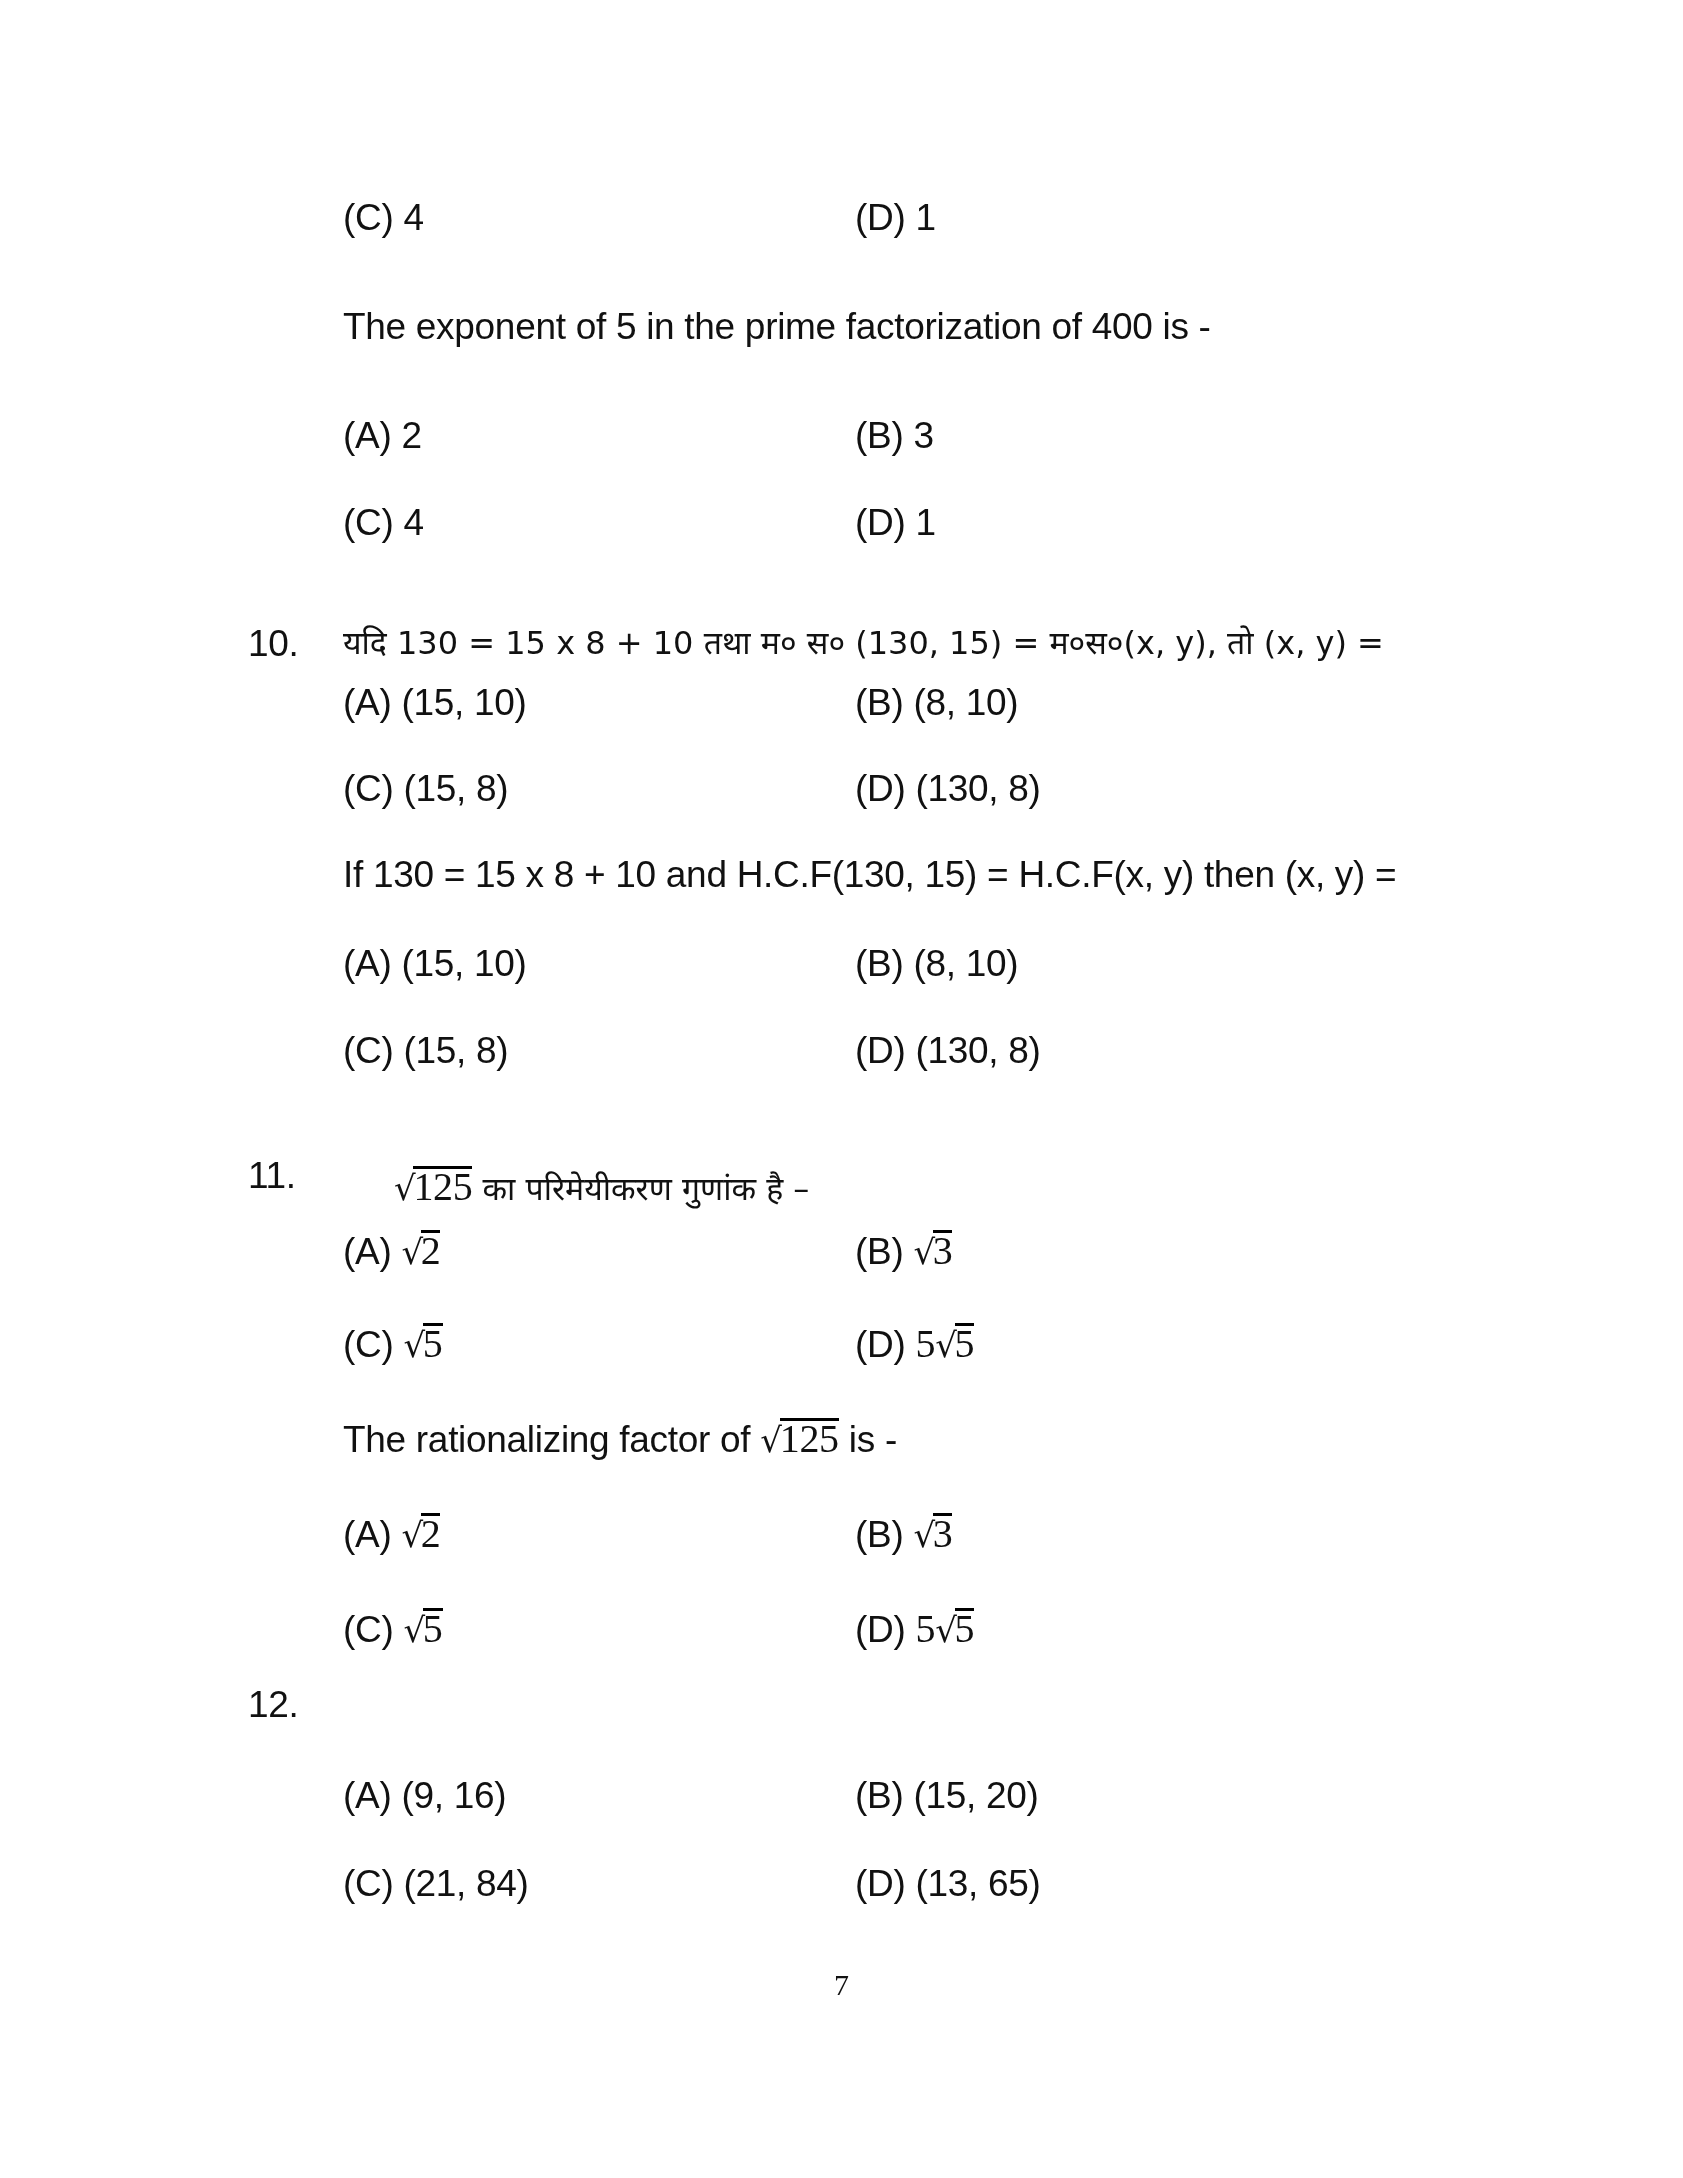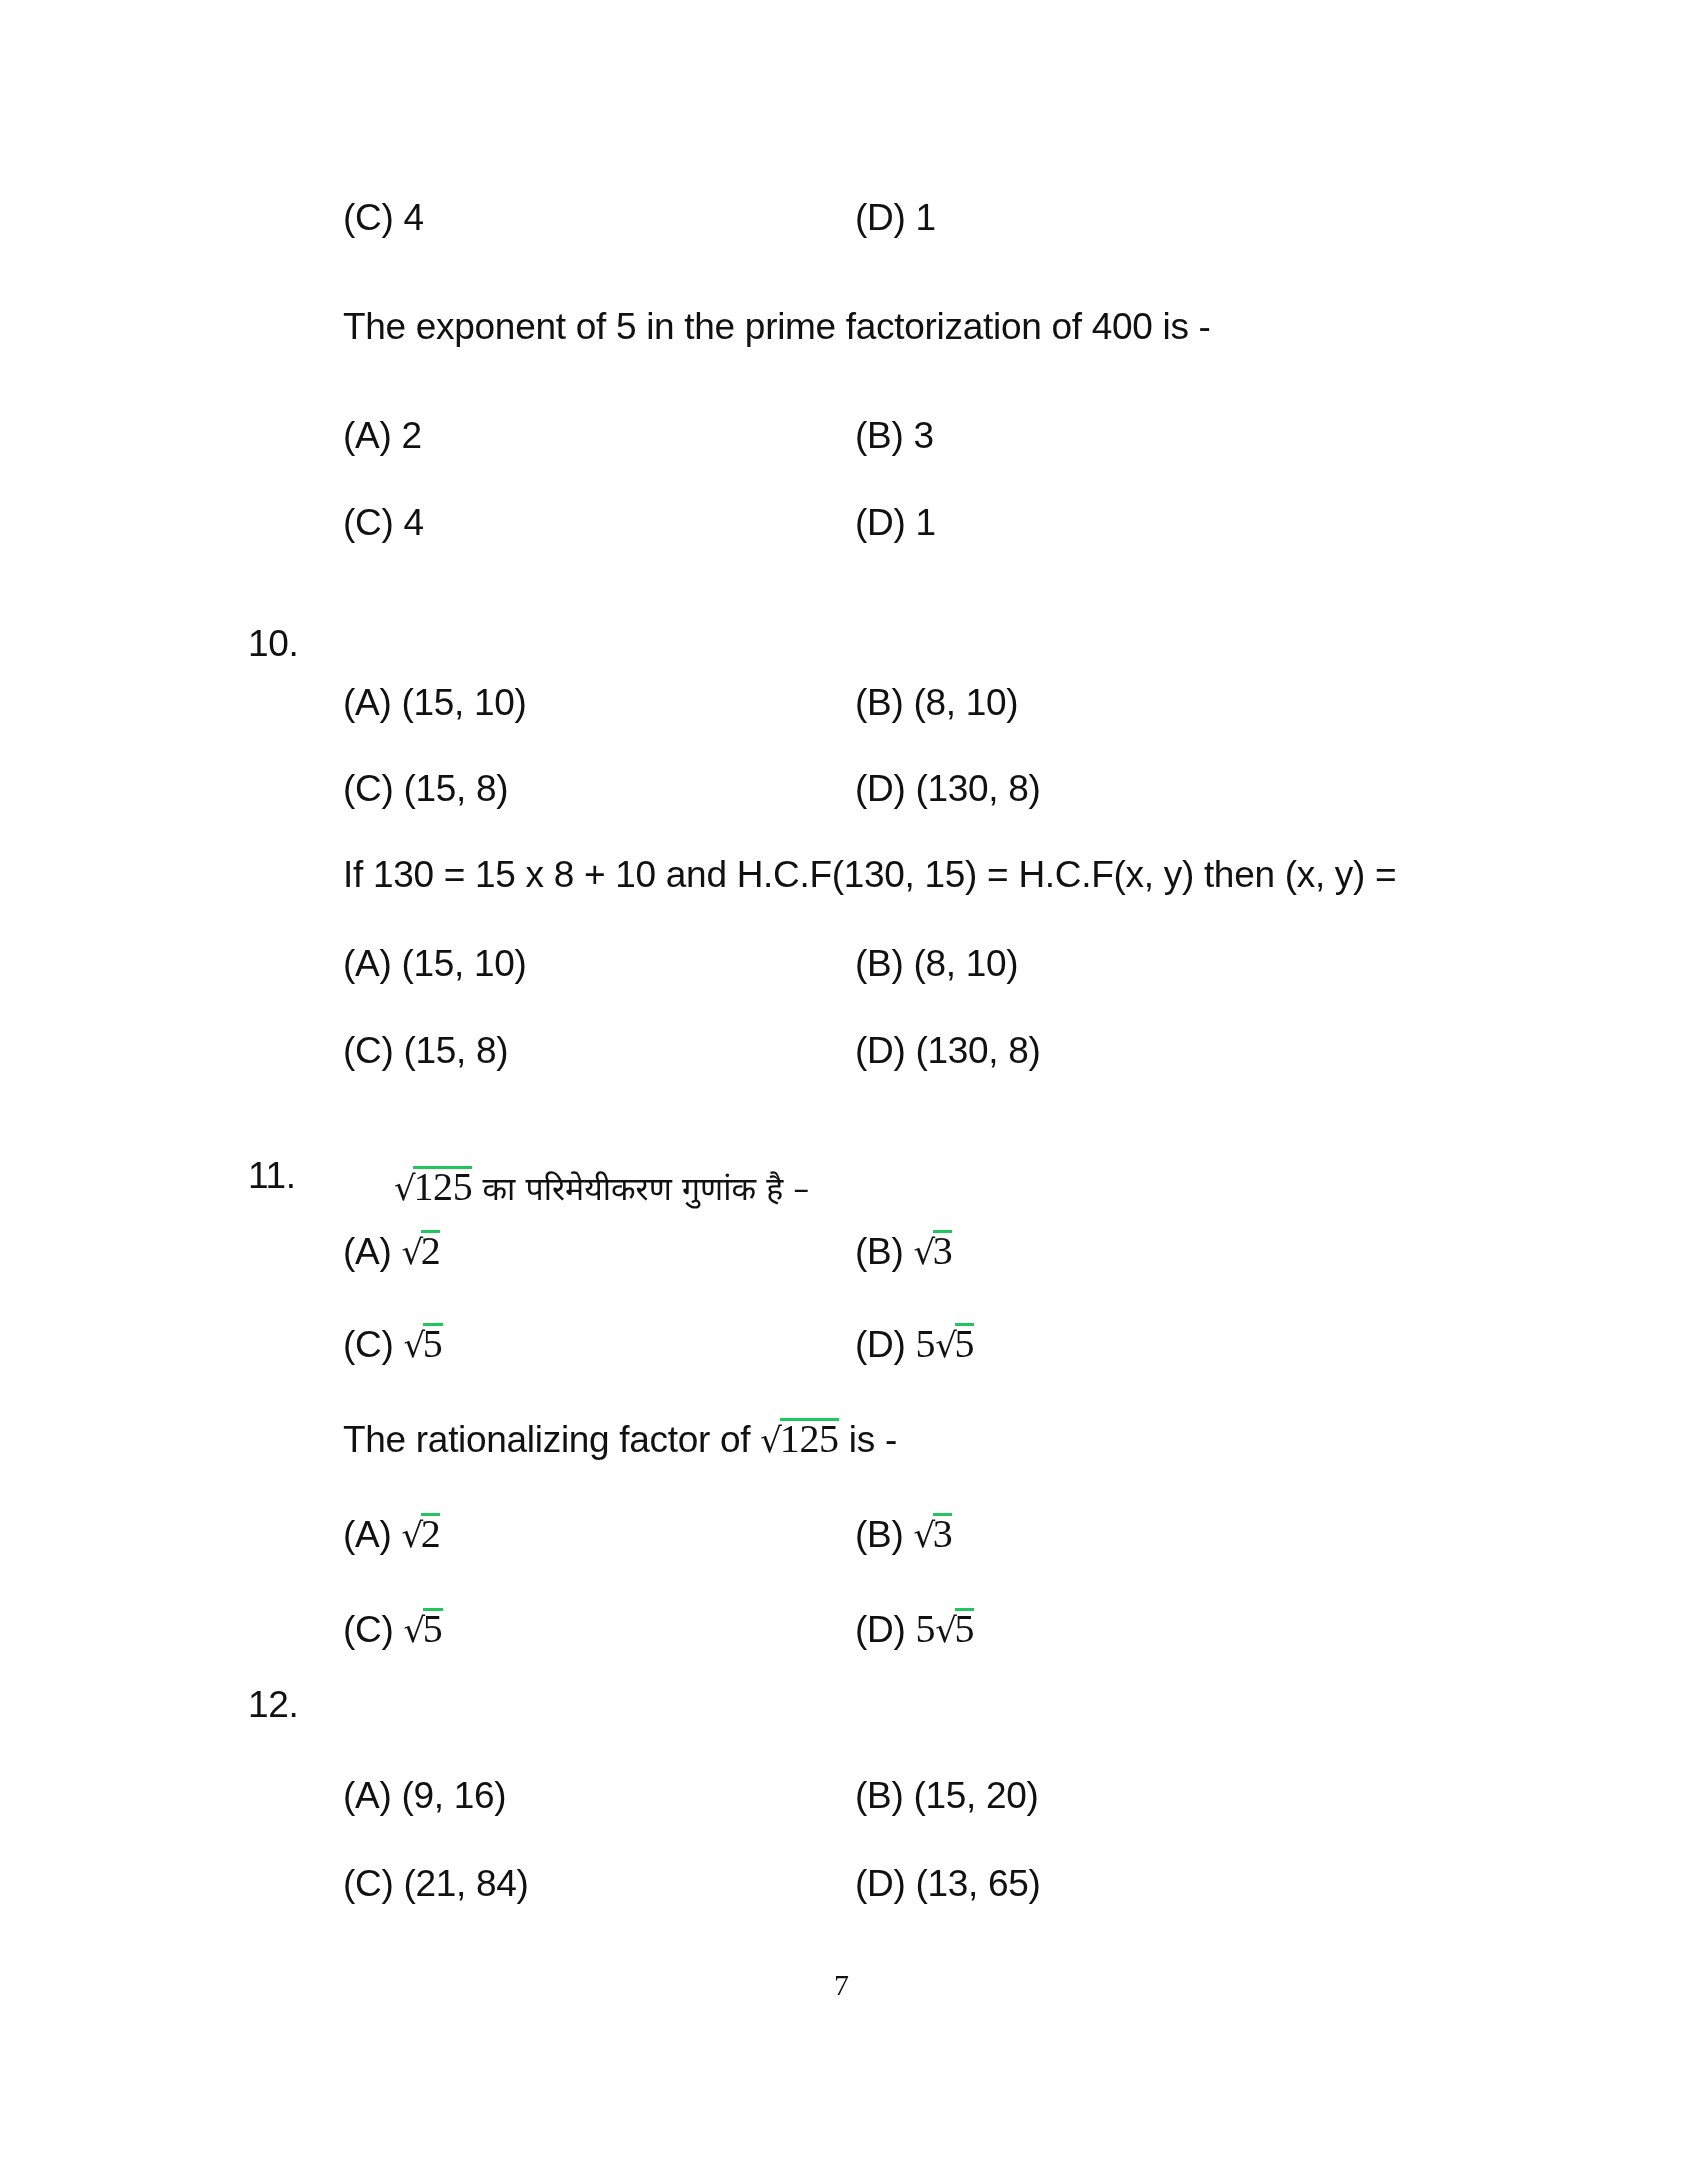--- a/index.html
+++ b/index.html
@@ -16,21 +16,21 @@
     .qnum { position: absolute; left: 248px; }
     .stem { position: absolute; left: 343px; }
     .stem.indent { left: 394px; }
     .opt-l { position: absolute; left: 343px; }
     .opt-r { position: absolute; left: 855px; }
     .deva { font-family: "DejaVu Sans", sans-serif; font-size: 32px; letter-spacing: 0; }
     .math { font-family: "Liberation Serif", "DejaVu Serif", serif; font-size: 40px; }
     .sqrt { display: inline-block; position: relative; }
     .sqrt .rad { font-family: "DejaVu Serif", serif; font-size: 34px; }
     .sqrt .radicand {
-      display: inline-block; border-top: 3px solid #22c55e; line-height: 36px;
+      display: inline-block; border-top: 3px solid #000000; line-height: 36px;
       padding-top: 0px; margin-left: -2px; margin-top: 20px;
     }
     .pagenum {
       position: absolute; top: 1965px; left: 0; width: 1683px; text-align: center;
       font-family: "Liberation Serif", serif; font-size: 30px; line-height: 40px;
     }
   </style>
 </head>
 <body>
 
@@ -64,20 +64,21 @@
     <span>4</span>
   </span>
   <span class="opt-r">
     <span>(D)</span>
     <span>1</span>
   </span>
 </div>
 
 <div class="line" style="top:614px">
   <span class="qnum">10.</span>
+  <span class="stem deva">यदि 130 = 15 x 8 + 10 तथा म० स० (130, 15) = म०स०(x, y), तो (x, y) =</span>
 </div>
 <div class="line" style="top:673px">
   <span class="opt-l">
     <span>(A)</span>
     <span>(15, 10)</span>
   </span>
   <span class="opt-r">
     <span>(B)</span>
     <span>(8, 10)</span>
   </span>

